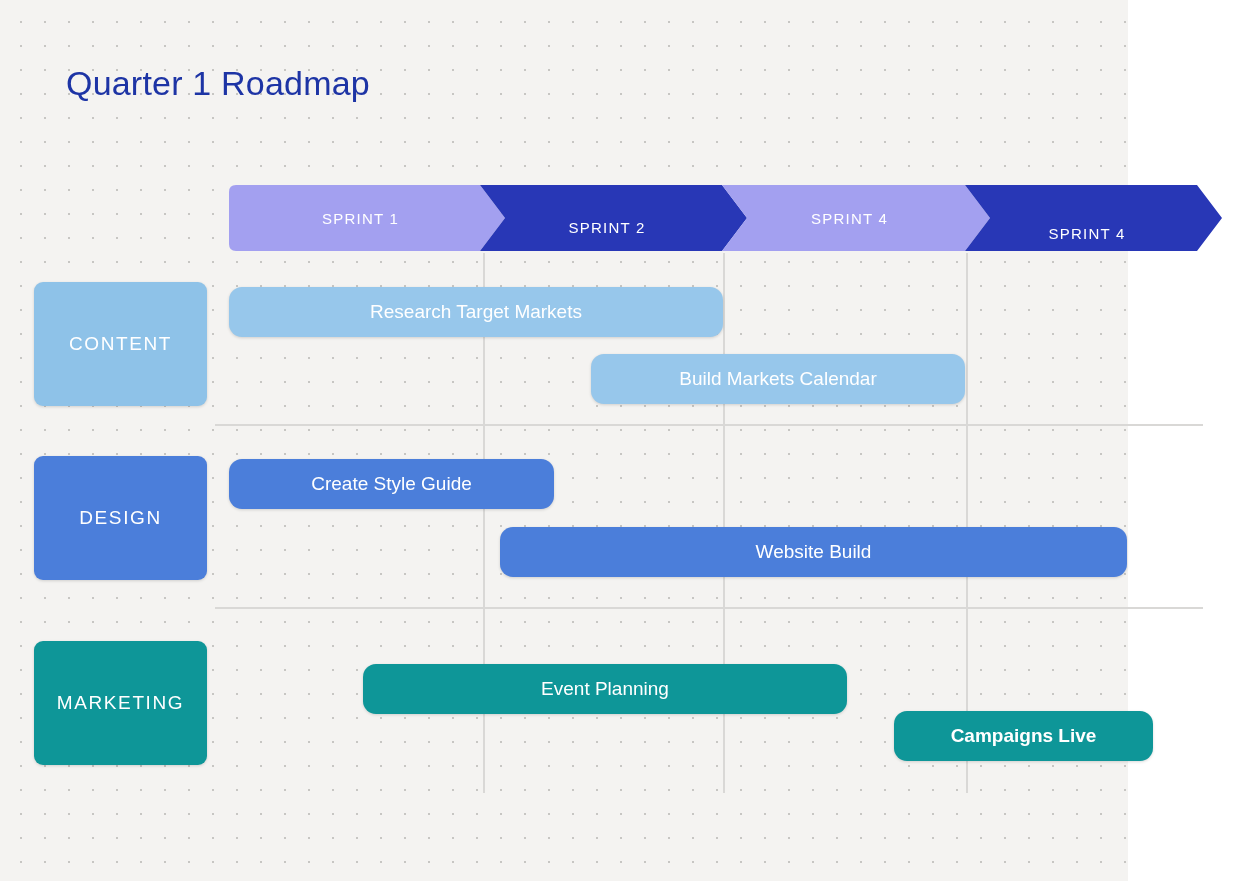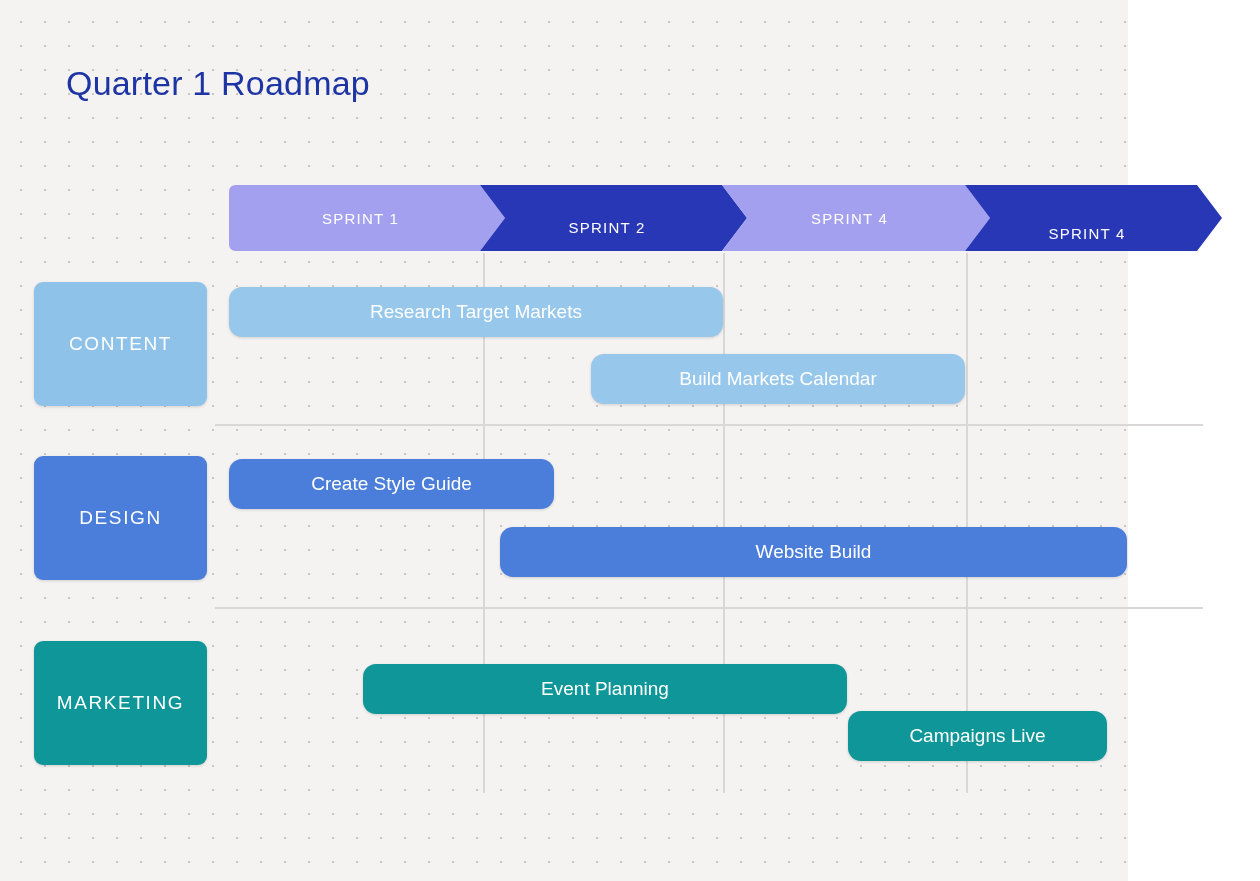--- a/index.html
+++ b/index.html
@@ -66,15 +66,15 @@
     </div>
   <div id="rows-layer">
       <div class="row-label" style="left: 34px; top: 282px; background: rgb(142, 194, 232);">CONTENT</div>
       <div class="task-bar" style="left: 229px; top: 287px; width: 494px; height: 50px; background: rgb(151, 199, 235);">Research Target Markets</div>
       <div class="task-bar" style="left: 591px; top: 354px; width: 374px; height: 50px; background: rgb(151, 199, 235);">Build Markets Calendar</div>
       <div class="row-label" style="left: 34px; top: 456px; background: rgb(75, 126, 218);">DESIGN</div>
       <div class="task-bar" style="left: 229px; top: 459px; width: 325px; height: 50px; background: rgb(75, 126, 218); text-align: center;">Create Style Guide</div>
       <div class="task-bar" style="left: 480px; top: 527px; width: 627px; height: 50px; background: rgb(75, 126, 218); margin-left: 20px;">Website Build</div>
       <div class="row-label" style="left: 34px; top: 641px; background: rgb(14, 150, 152);">MARKETING</div>
       <div class="task-bar" style="left: 363px; top: 664px; width: 484px; height: 50px; background: rgb(14, 150, 152);">Event Planning</div>
-      <div class="task-bar" style="left: 848px; top: 711px; width: 259px; height: 50px; background: rgb(14, 150, 152);">Campaigns Live</div>
+      <div class="task-bar" style="left: 894px; top: 711px; width: 259px; height: 50px; background: rgb(14, 150, 152); font-weight: bold;">Campaigns Live</div>
     </div>
 </div>
 
 </body></html>

